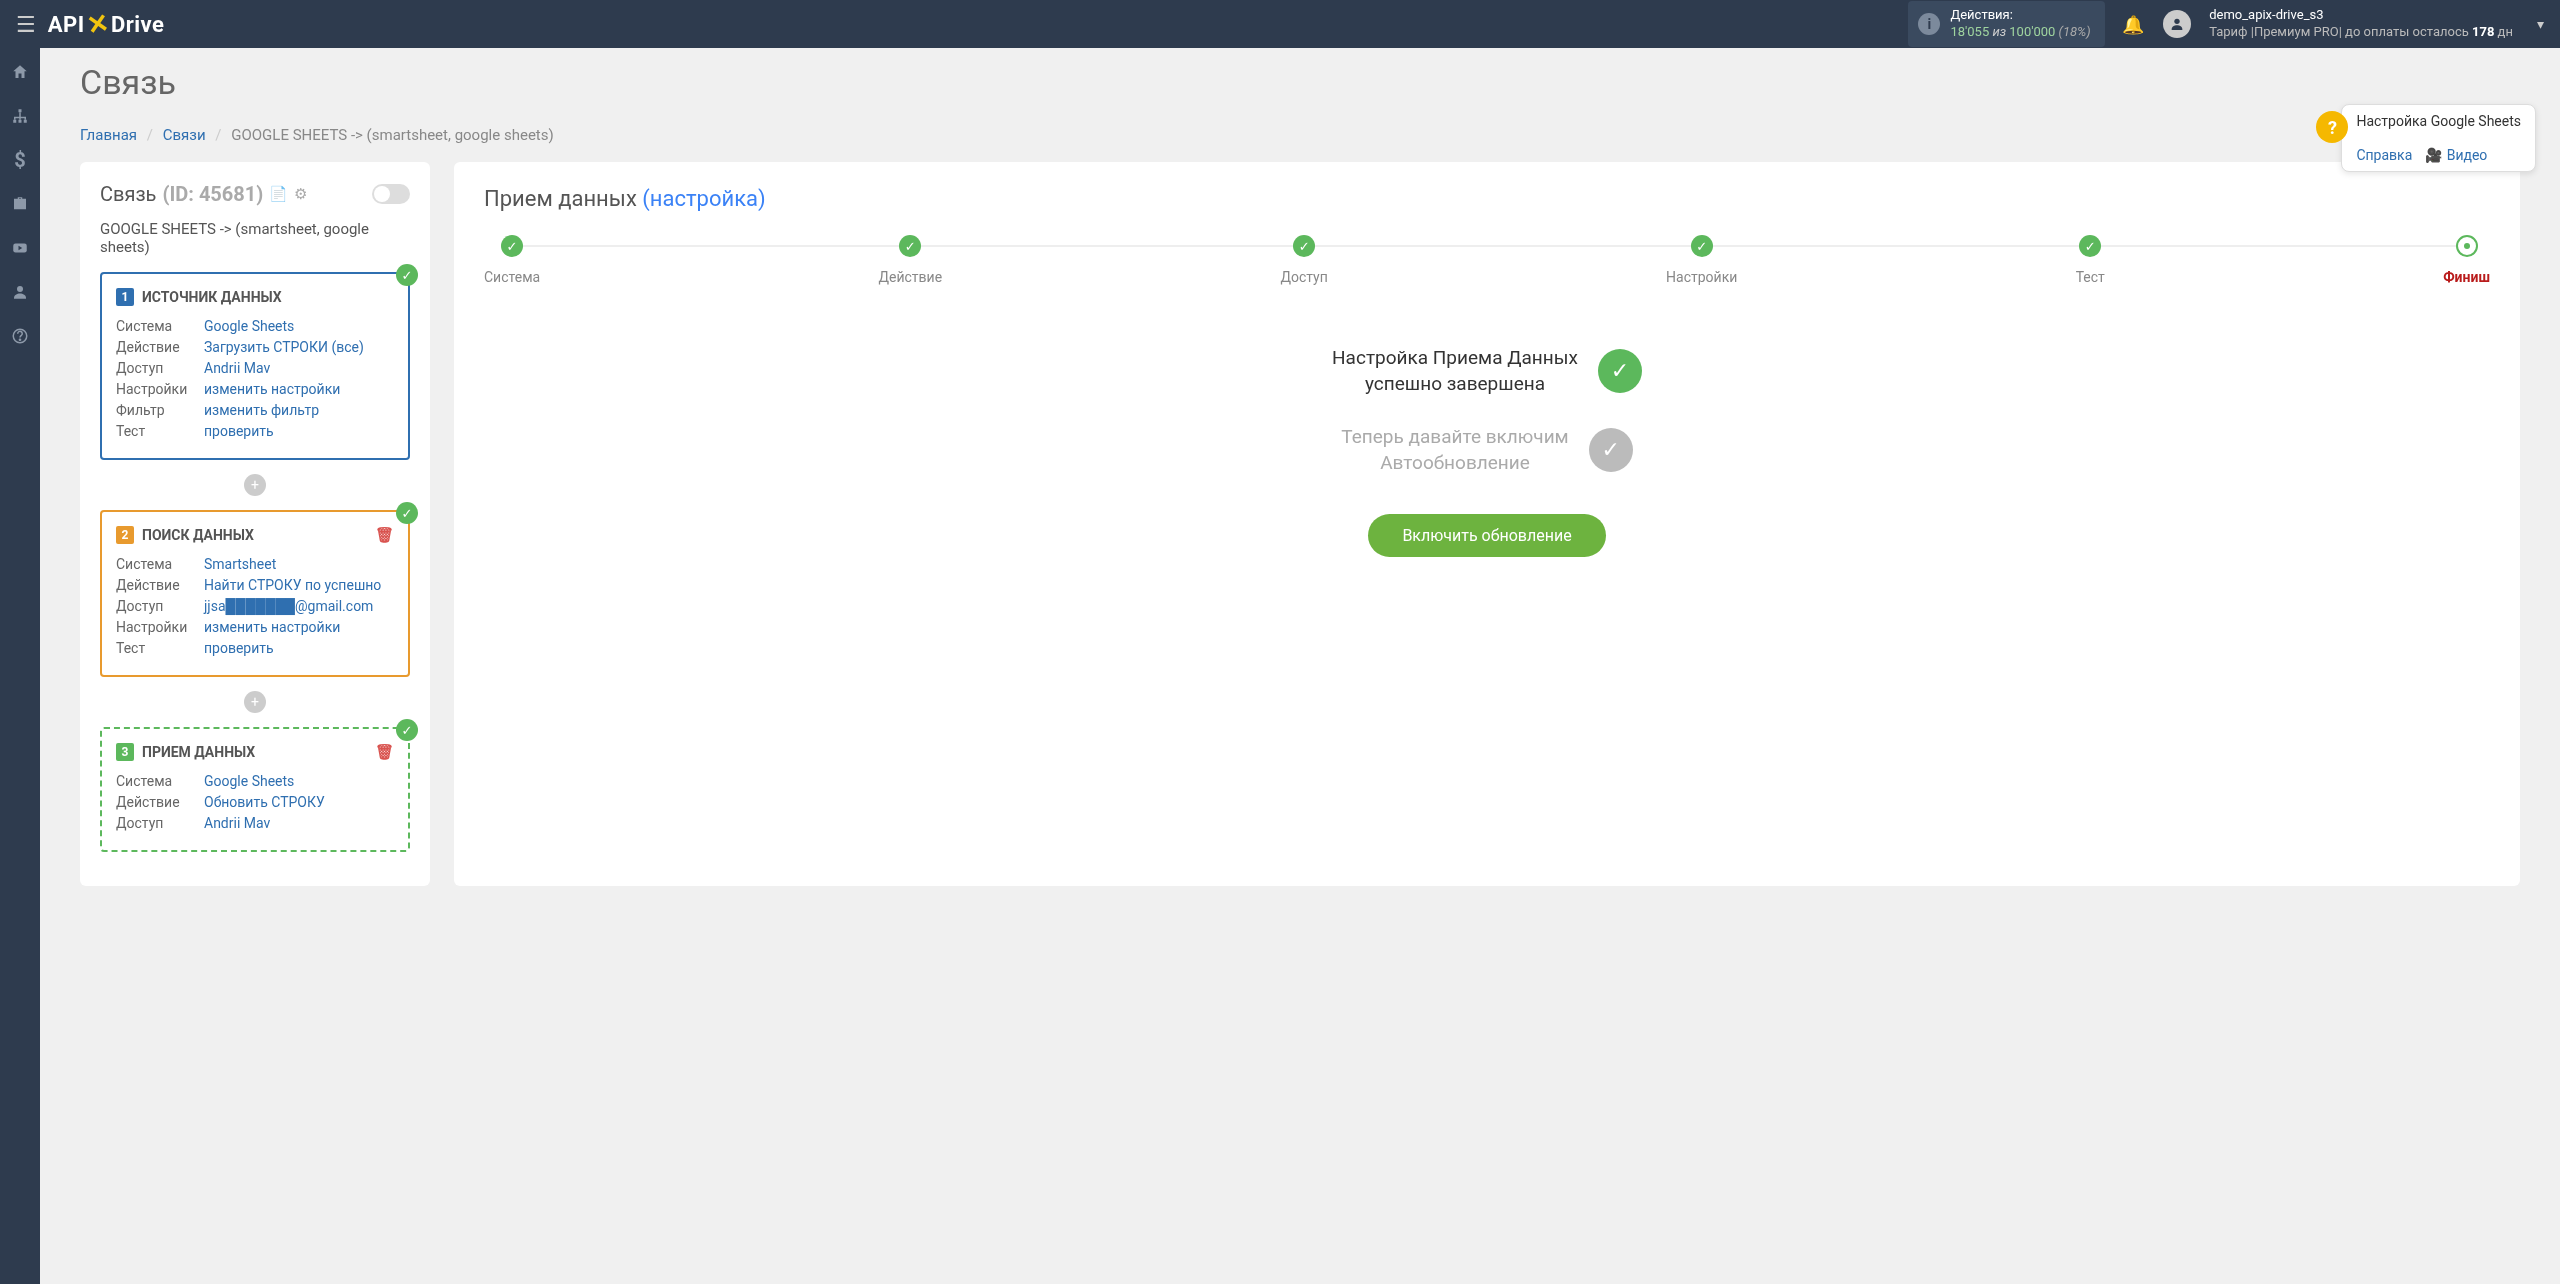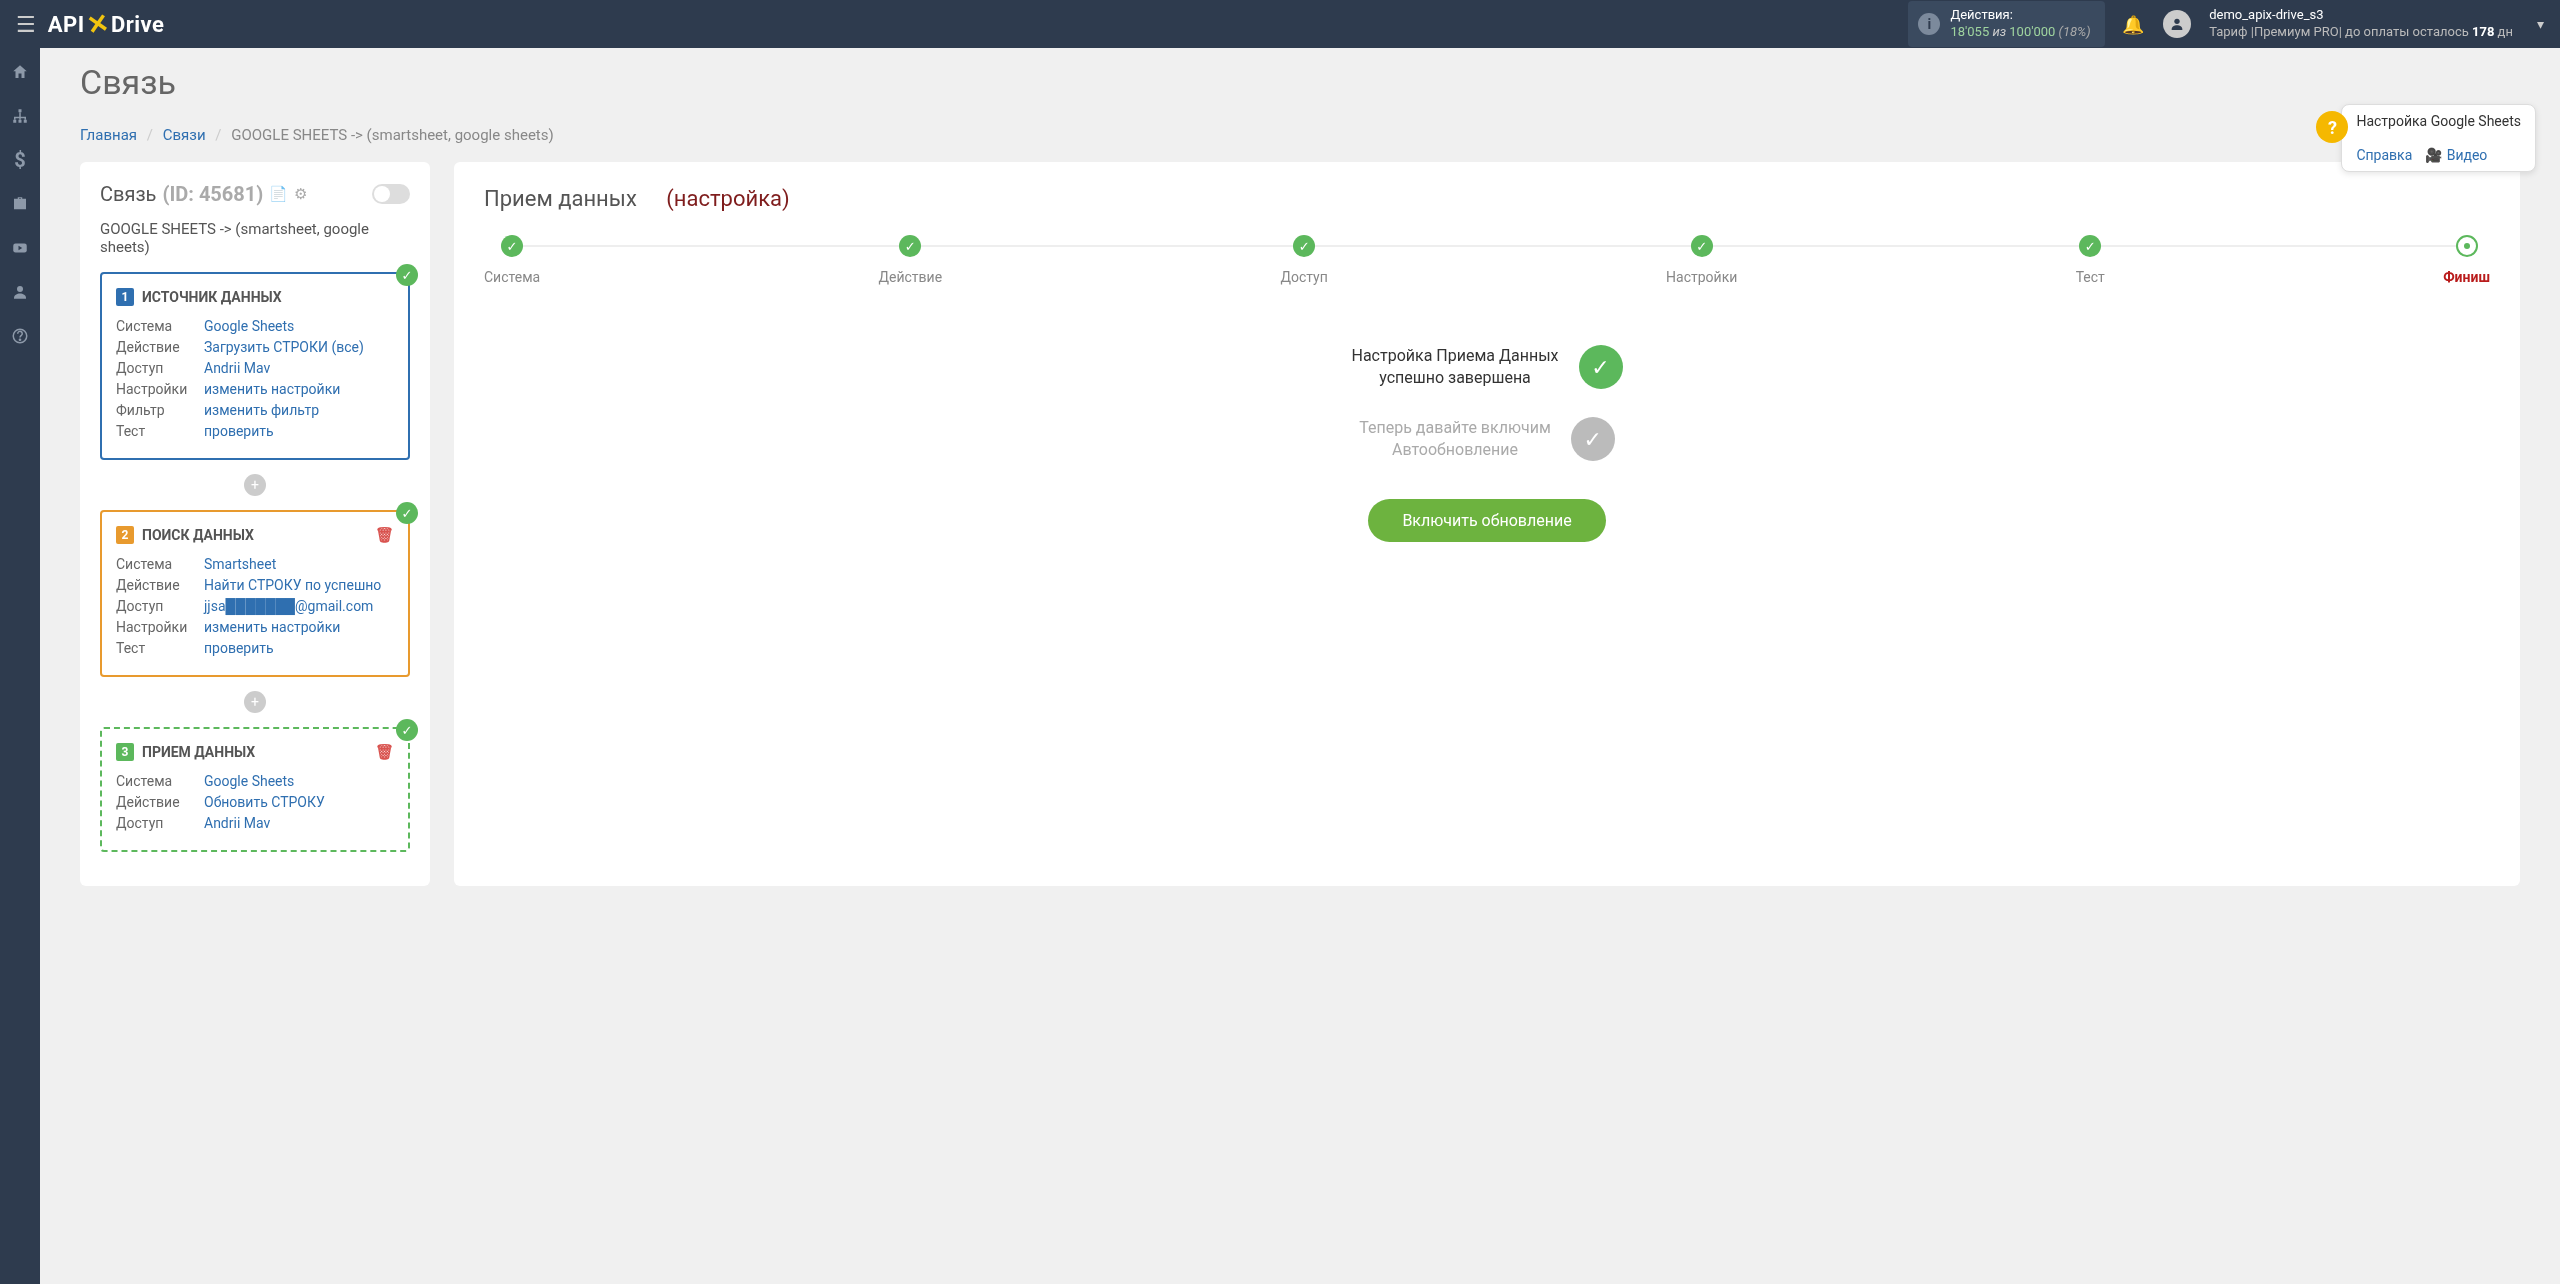--- a/index.html
+++ b/index.html
@@ -50,31 +50,31 @@
 .card-check { position:absolute; right:-10px; top:-10px; width:22px; height:22px; border-radius:50%; background:#5cb85c; color:#fff; display:flex; align-items:center; justify-content:center; font-size:13px; }
 .card-head { display:flex; align-items:center; gap:8px; font-weight:700; color:#555; margin-bottom:12px; font-size:14px; }
 .card-head .num { width:18px; height:18px; color:#fff; display:flex; align-items:center; justify-content:center; font-size:12px; border-radius:2px; }
 .card.blue .num { background:#2f6fb0; } .card.orange .num { background:#e89a2e; } .card.green .num { background:#5cb85c; }
 .card-head .trash { margin-left:auto; color:#d9534f; cursor:pointer; font-size:15px; }
 .card-row { display:flex; font-size:14px; margin-bottom:5px; }
 .card-row .k { width:88px; color:#666; }
 .card-row .v { color:#2f6fb0; cursor:pointer; }
 .plus { width:22px; height:22px; border-radius:50%; background:#ccc; color:#fff; display:flex; align-items:center; justify-content:center; margin:0 auto 14px; cursor:pointer; font-size:14px; }
 .rc-title { font-size:22px; color:#555; margin-bottom:24px; }
-.rc-title .sub { color:#7f1d1d;margin-left:24px; }
+.rc-title .sub { color:#3b82f6; }
 .steps { display:flex; justify-content:space-between; align-items:center; margin-bottom:60px; position:relative; }
 .steps::before { content:''; position:absolute; top:10px; left:20px; right:20px; height:2px; background:#eee; z-index:0; }
 .step { display:flex; flex-direction:column; align-items:center; gap:12px; font-size:14px; color:#888; z-index:1; }
 .step .dot { width:22px; height:22px; border-radius:50%; background:#5cb85c; color:#fff; display:flex; align-items:center; justify-content:center; font-size:13px; }
 .step.current .dot { background:#fff; border:2px solid #5cb85c; }
 .step.current .dot::after { content:''; width:6px; height:6px; background:#5cb85c; border-radius:50%; }
 .step.current { color:#b91c1c; font-weight:700; }
 .status-block { text-align:center; max-width:480px; margin:0 auto; }
 .status-row { display:flex; align-items:center; justify-content:center; gap:20px; margin-bottom:28px; }
-.status-row .txt { font-size:16px; color:#333; line-height:1.35; text-align:center; }
+.status-row .txt { font-size:19px; color:#333; line-height:1.35; text-align:center; }
 .status-row.muted .txt { color:#aaa; }
 .status-row .big-check { width:44px; height:44px; border-radius:50%; display:flex; align-items:center; justify-content:center; color:#fff; font-size:22px; flex-shrink:0; }
 .status-row .big-check.ok { background:#5cb85c; }
 .status-row .big-check.mut { background:#bbb; }
 .enable-btn { background:#6db33f; color:#fff; border:none; border-radius:22px; padding:12px 34px; font-size:16px; cursor:pointer; margin-top:10px; }
 svg { width:1em; height:1em; }
 </style>
 </head>
 <body>
 

